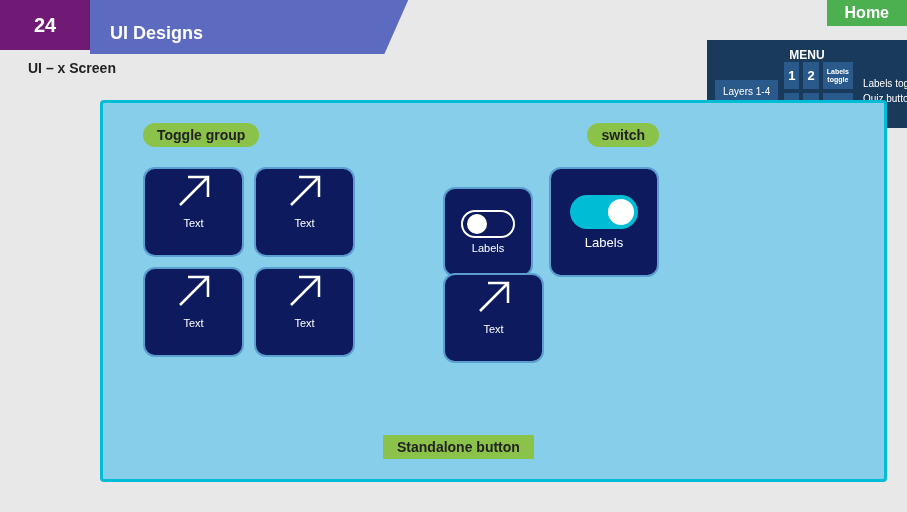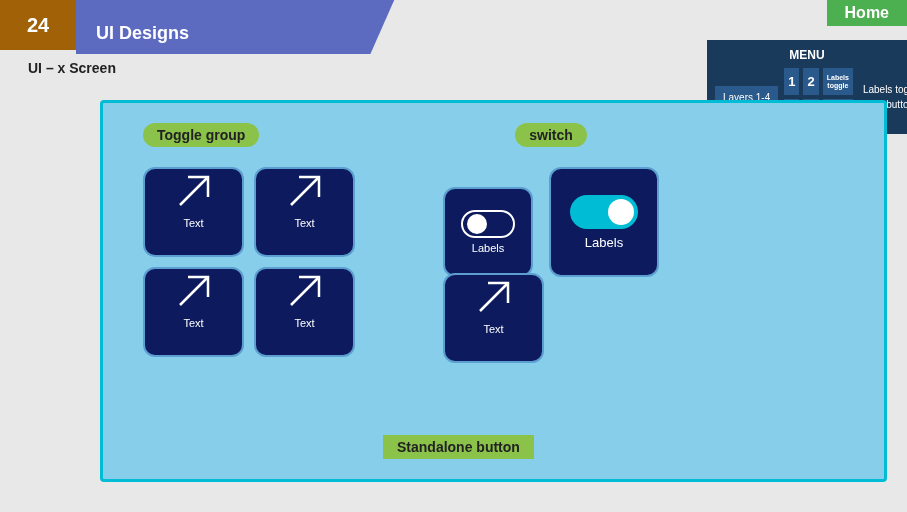--- a/index.html
+++ b/index.html
@@ -13,25 +13,25 @@
     }
 
     
     .header-bar {
       display: flex;
       align-items: center;
       height: 50px;
       background: #e8e8e8;
     }
     .header-number {
-      background: #a16207;
+      background: #701a75;
       color: white;
       font-size: 20px;
       font-weight: bold;
-      width: 76px;
+      width: 90px;
       height: 50px;
       display: flex;
       align-items: center;
       justify-content: center;
     }
     .header-title-bg {
       background: #5c6bc0;
       height: 58px;
       display: flex;
       align-items: center;
@@ -71,21 +71,20 @@
       right: 0;
       background: #1a3a5c;
       padding: 8px;
       width: 200px;
     }
     .menu-title {
       color: white;
       font-size: 12px;
       font-weight: bold;
       text-align: center;
-      margin-bottom: 6px;
     }
     .layers-btn {
       background: #2a5a8c;
       color: white;
       font-size: 10px;
       padding: 6px 8px;
       border: none;
       cursor: pointer;
       white-space: nowrap;
     }
@@ -210,21 +209,21 @@
       margin-top: 4px;
     }
 
     
     .switch-area {
       position: absolute;
       top: 20px;
       left: 340px;
       display: flex;
       flex-direction: column;
-      align-items: center;
+      align-items: flex-end;
     }
     .switch-row {
       display: flex;
       gap: 16px;
       margin-top: 8px;
       align-items: flex-end;
     }
 
     
     .toggle-switch-off {

